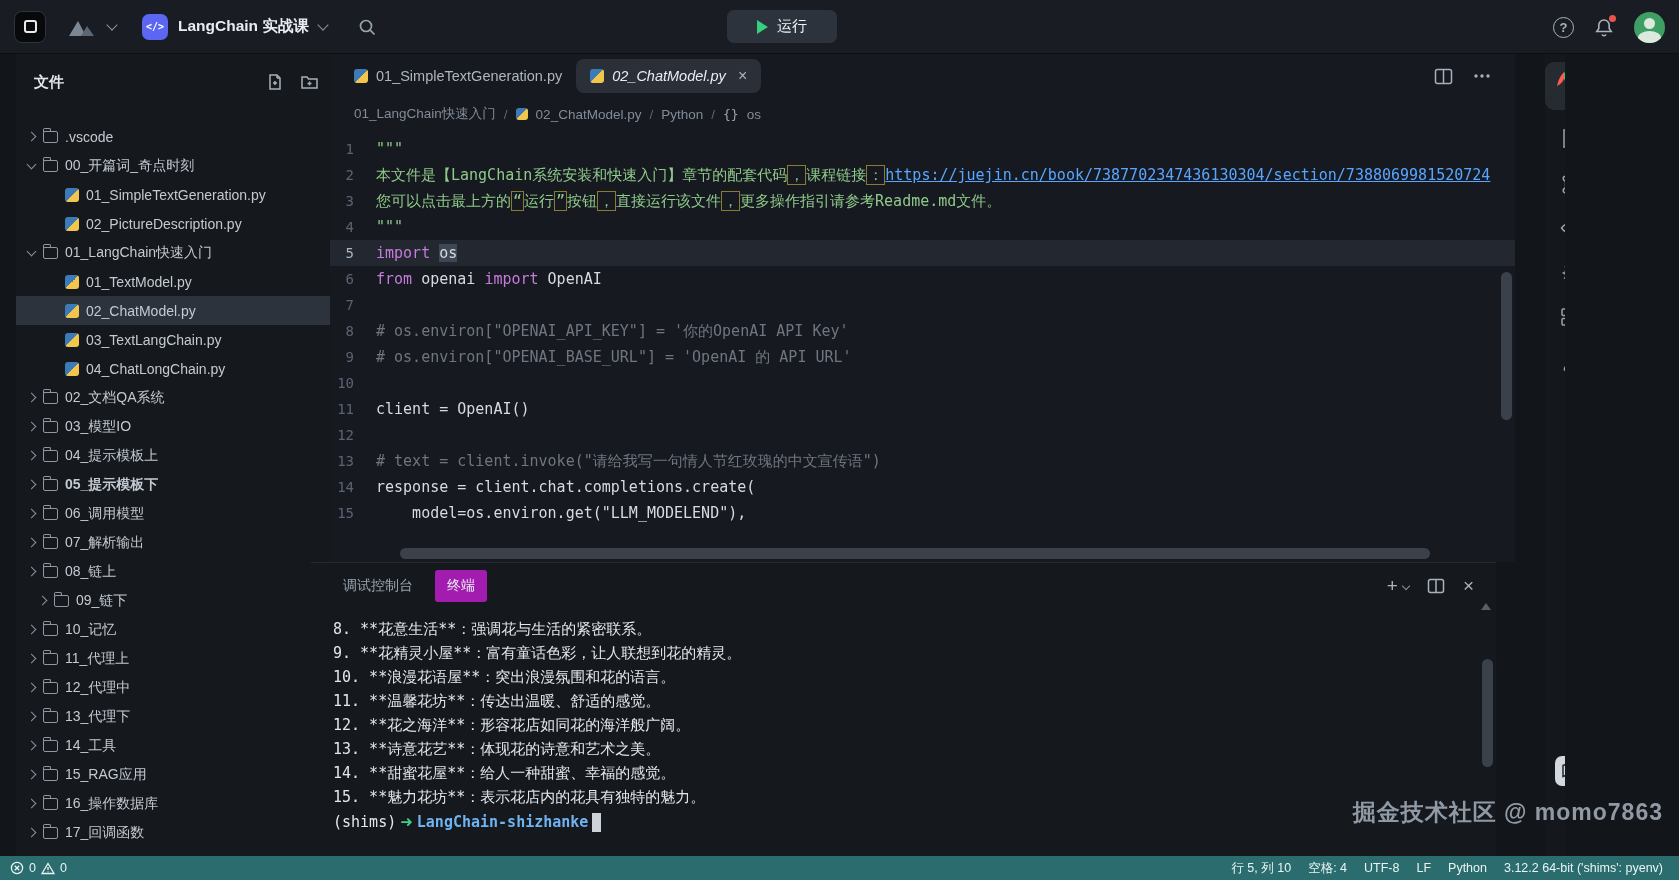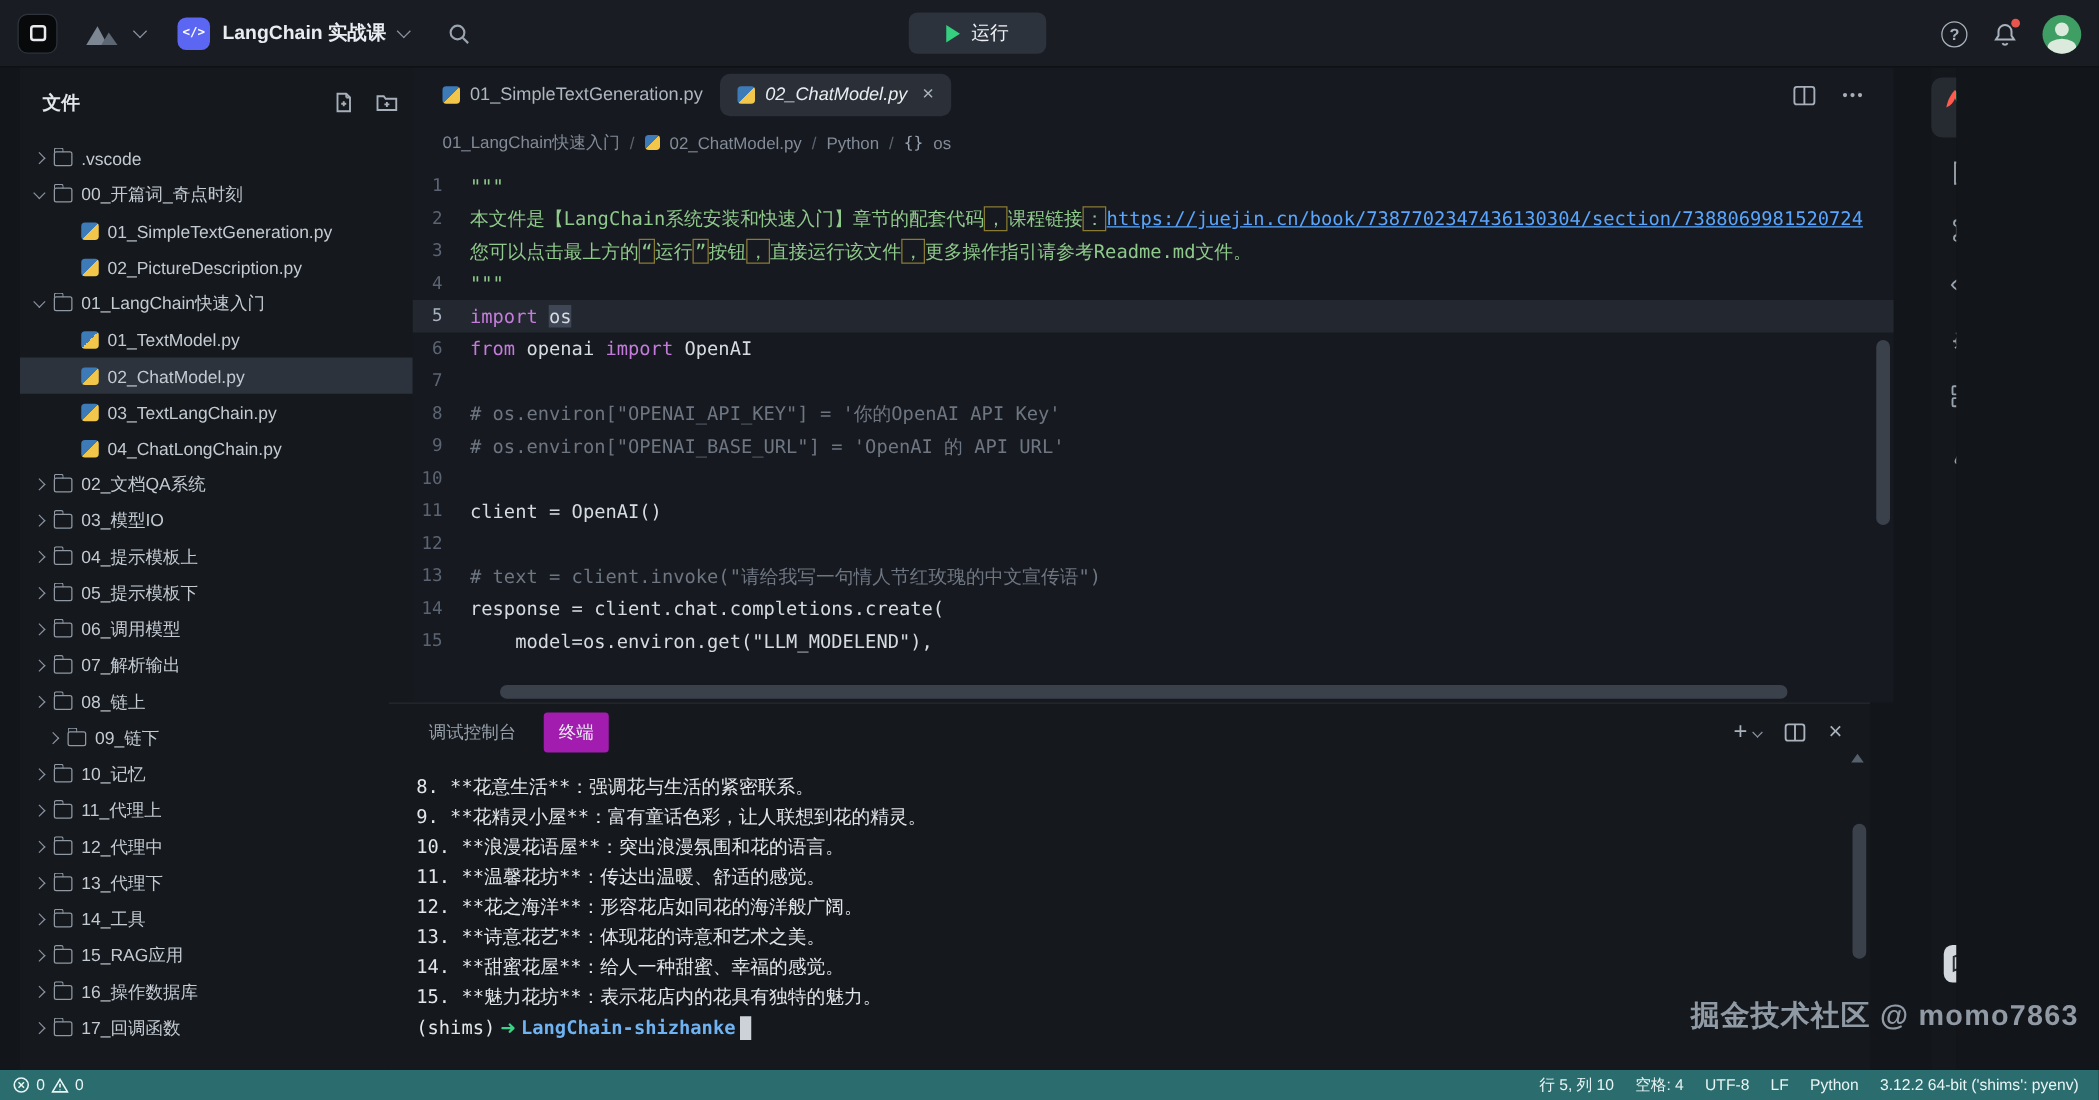--- a/index.html
+++ b/index.html
@@ -44,21 +44,21 @@
   .panel-region { position:absolute; left:311px; top:562px; width:1185px; bottom:24px; background:#15181d;
     border-top:1px solid #262b31; }
   .activitybar { position:absolute; left:1545px; top:54px; width:50px; bottom:24px; background:#14171b;
     display:flex; flex-direction:column; }
   .right-strip { position:absolute; left:1565px; top:54px; right:0; bottom:24px; background:#121519; }
 
   
   .sb-header { height:56px; display:flex; align-items:center; padding:0 26px 0 18px; }
   .sb-title { color:#e2e7ec; font-size:15px; font-weight:bold; }
   .sb-actions { margin-left:auto; display:flex; gap:16px; }
-  .tree { margin-top:2px; }
+  .tree { margin-top:12px; }
   .tree-row { height:29px; display:flex; align-items:center; gap:7px; cursor:pointer; color:#c3cad2; font-size:14px; }
   .tree-row.selected { background:#2d333c; }
   .chevron { width:7px; height:7px; border-right:1.6px solid #8a93a0; border-bottom:1.6px solid #8a93a0;
     transform:rotate(-45deg); flex:none; margin-right:1px; }
   .chevron.down { transform:rotate(45deg); margin-top:-3px; }
   .chevron.empty { border:none; }
   .icon-folder { width:15px; height:12px; border:1.4px solid #8f98a3; border-radius:2px; position:relative; flex:none; margin-top:1px; }
   .icon-folder::before { content:''; position:absolute; top:-4.5px; left:-1.4px; width:6px; height:3px;
     border:1.4px solid #8f98a3; border-bottom:none; border-radius:2px 2px 0 0; }
   .icon-python { width:14px; height:14px; border-radius:3px; flex:none;
@@ -251,21 +251,21 @@
       <div class="tree-row" style="padding-left: 12px;">
         <span class="chevron"></span>
         <span class="icon-folder"></span>
         <span class="tree-label">03_模型IO</span>
       </div>
       <div class="tree-row" style="padding-left: 12px;">
         <span class="chevron"></span>
         <span class="icon-folder"></span>
         <span class="tree-label">04_提示模板上</span>
       </div>
-      <div class="tree-row" style="padding-left: 12px;">
+      <div class="tree-row" style="padding-left: 12px; font-weight: bold;">
         <span class="chevron"></span>
         <span class="icon-folder"></span>
         <span class="tree-label">05_提示模板下</span>
       </div>
       <div class="tree-row" style="padding-left: 12px;">
         <span class="chevron"></span>
         <span class="icon-folder"></span>
         <span class="tree-label">06_调用模型</span>
       </div>
       <div class="tree-row" style="padding-left: 12px;">

